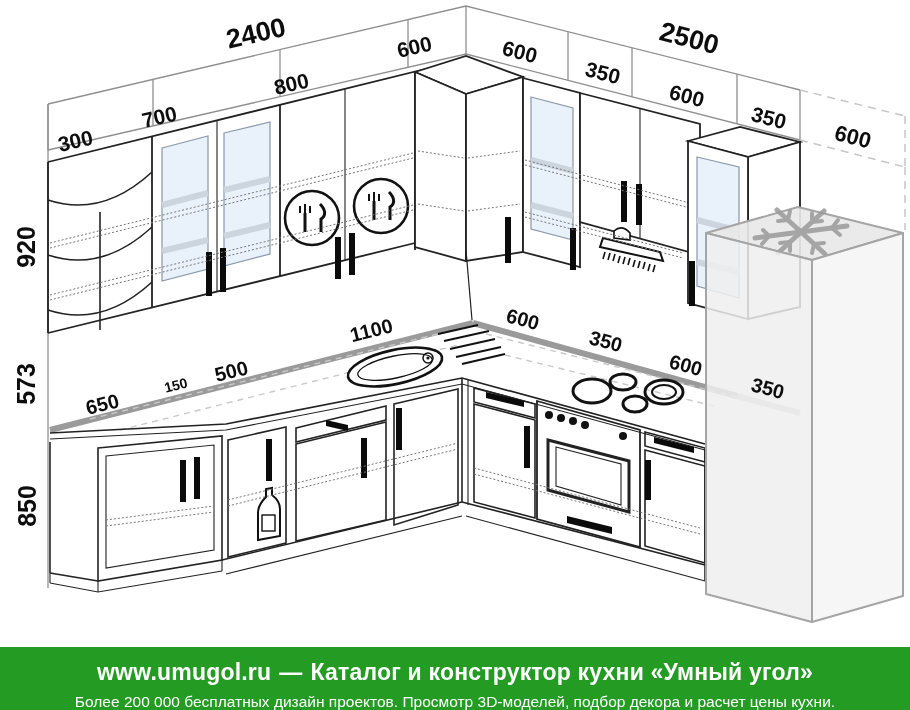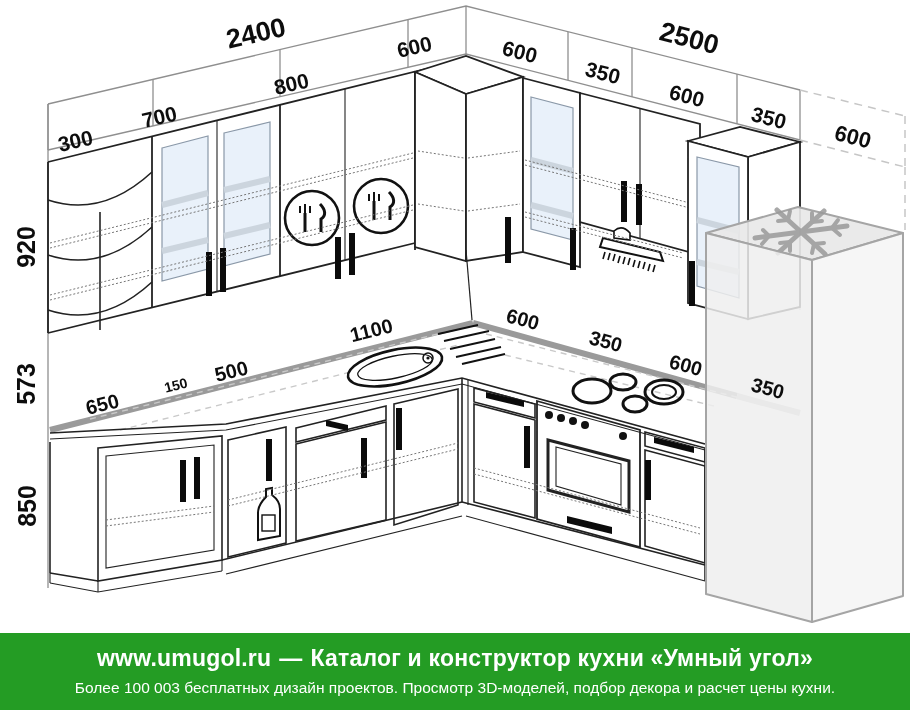--- a/index.html
+++ b/index.html
@@ -1,20 +1,20 @@
 <!DOCTYPE html>
 <html><head>
 <meta charset="utf-8">
 <style>
   html,body{margin:0;padding:0;background:#fff;}
   body{width:910px;height:710px;overflow:hidden;font-family:"Liberation Sans",sans-serif;}
   .stage{position:relative;width:910px;height:710px;background:#fff;}
   svg{display:block;}
   svg text{font-family:"Liberation Sans",sans-serif;font-weight:bold;fill:#0d0d0d;}
-  .footer{position:absolute;left:0;bottom:0;width:910px;height:77px;background:#249c24;color:#fff;text-align:center;}
+  .footer{position:absolute;left:0;bottom:0;width:910px;height:63px;background:#249c24;color:#fff;text-align:center;}
   .footer-title{font-size:23px;font-weight:bold;margin-top:12px;letter-spacing:.2px;}
   .footer-title span{margin:0 4px;}
   .footer-sub{font-size:15.5px;margin-top:7px;font-weight:normal;}
 </style>
 </head>
 <body>
 
 <div class="stage">
 <svg width="910" height="630" viewBox="0 0 910 630">
 
@@ -323,15 +323,15 @@
     <text x="604" y="348" font-size="20" transform="rotate(15 604 348)">350</text>
     <text x="684" y="372" font-size="20" transform="rotate(15 684 372)">600</text>
     <text x="766" y="395" font-size="20" fill="#9f9f9f" transform="rotate(15 766 395)">350</text>
   </g>
 </svg>
 
   <div class="footer">
     <div class="footer-title">
       <span>www.umugol.ru</span><span>—</span><span>Каталог и конструктор кухни «Умный угол»</span>
     </div>
-    <div class="footer-sub">Более 100 003 бесплатных дизайн проектов. Просмотр 3D-моделей, подбор декора и расчет цены кухни.</div>
+    <div class="footer-sub">Более 200 000 бесплатных дизайн проектов. Просмотр 3D-моделей, подбор декора и расчет цены кухни.</div>
   </div>
 </div>
 
 </body></html>

